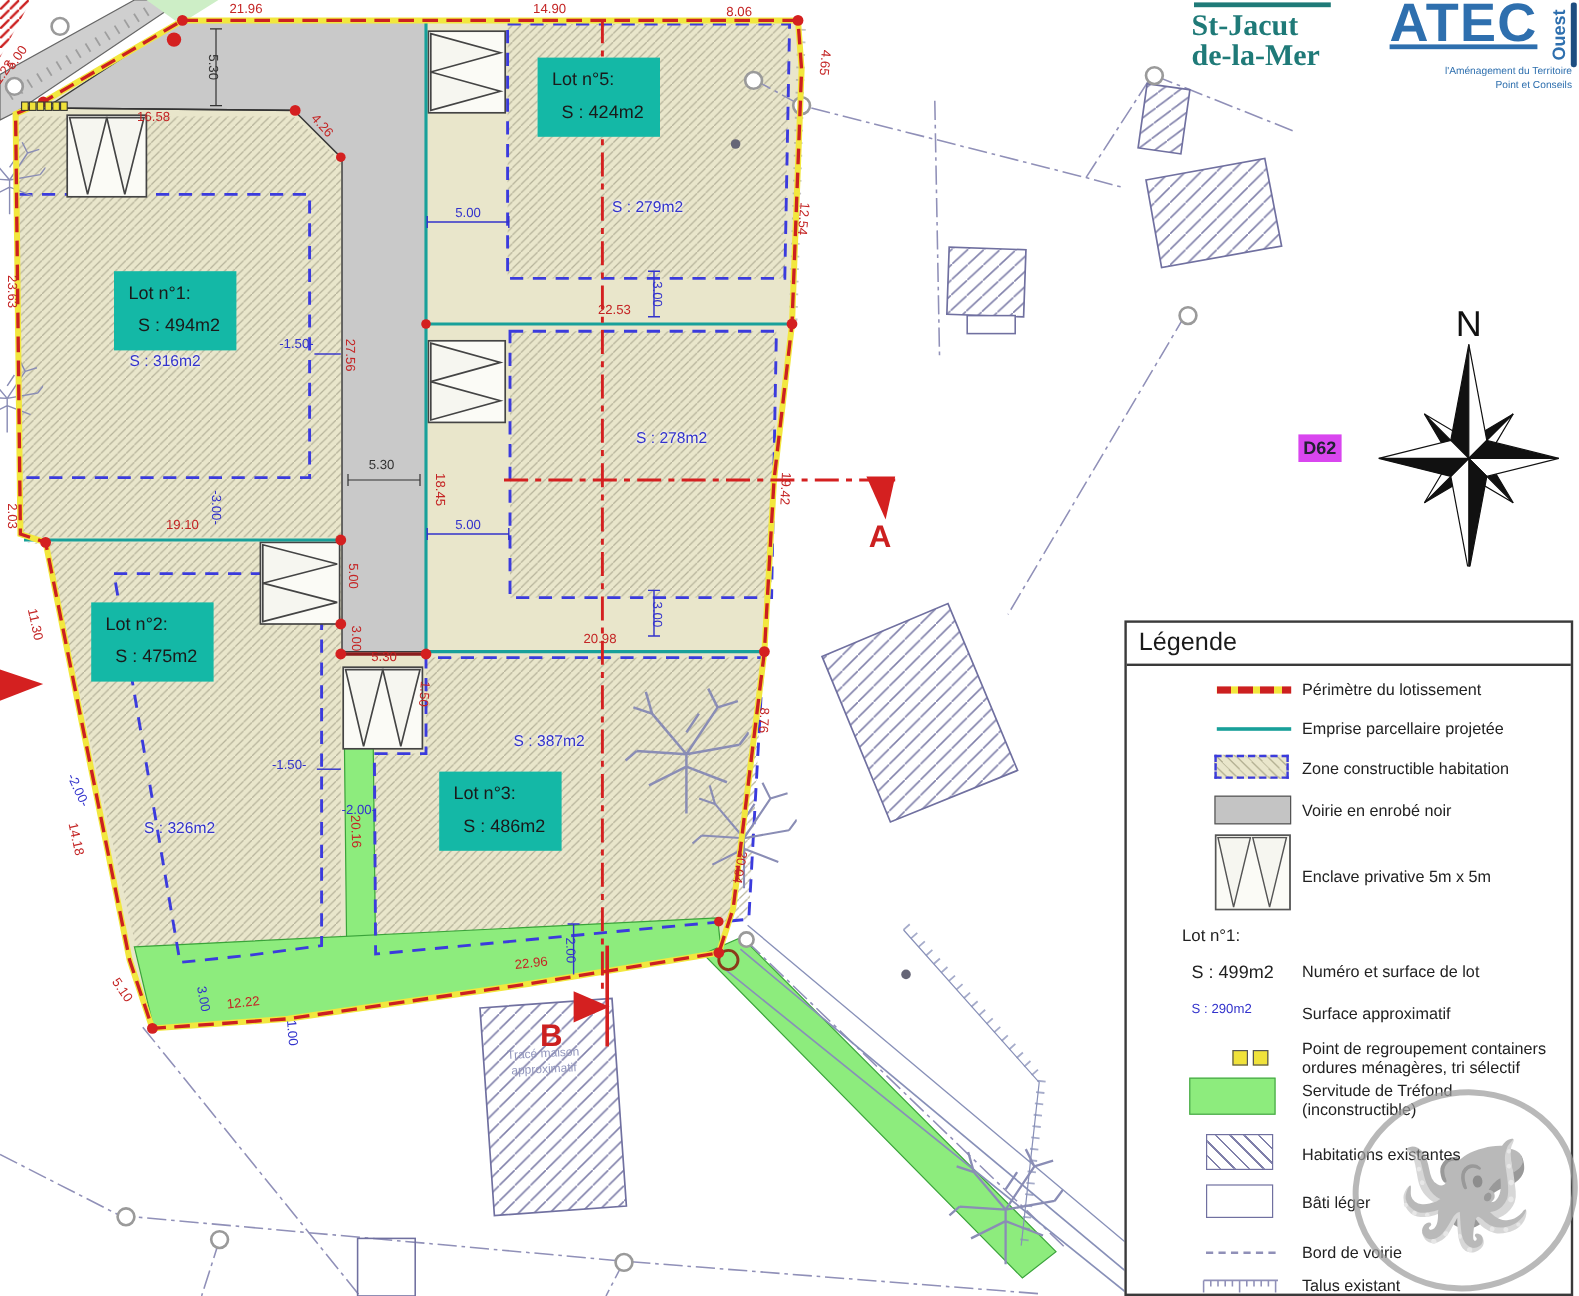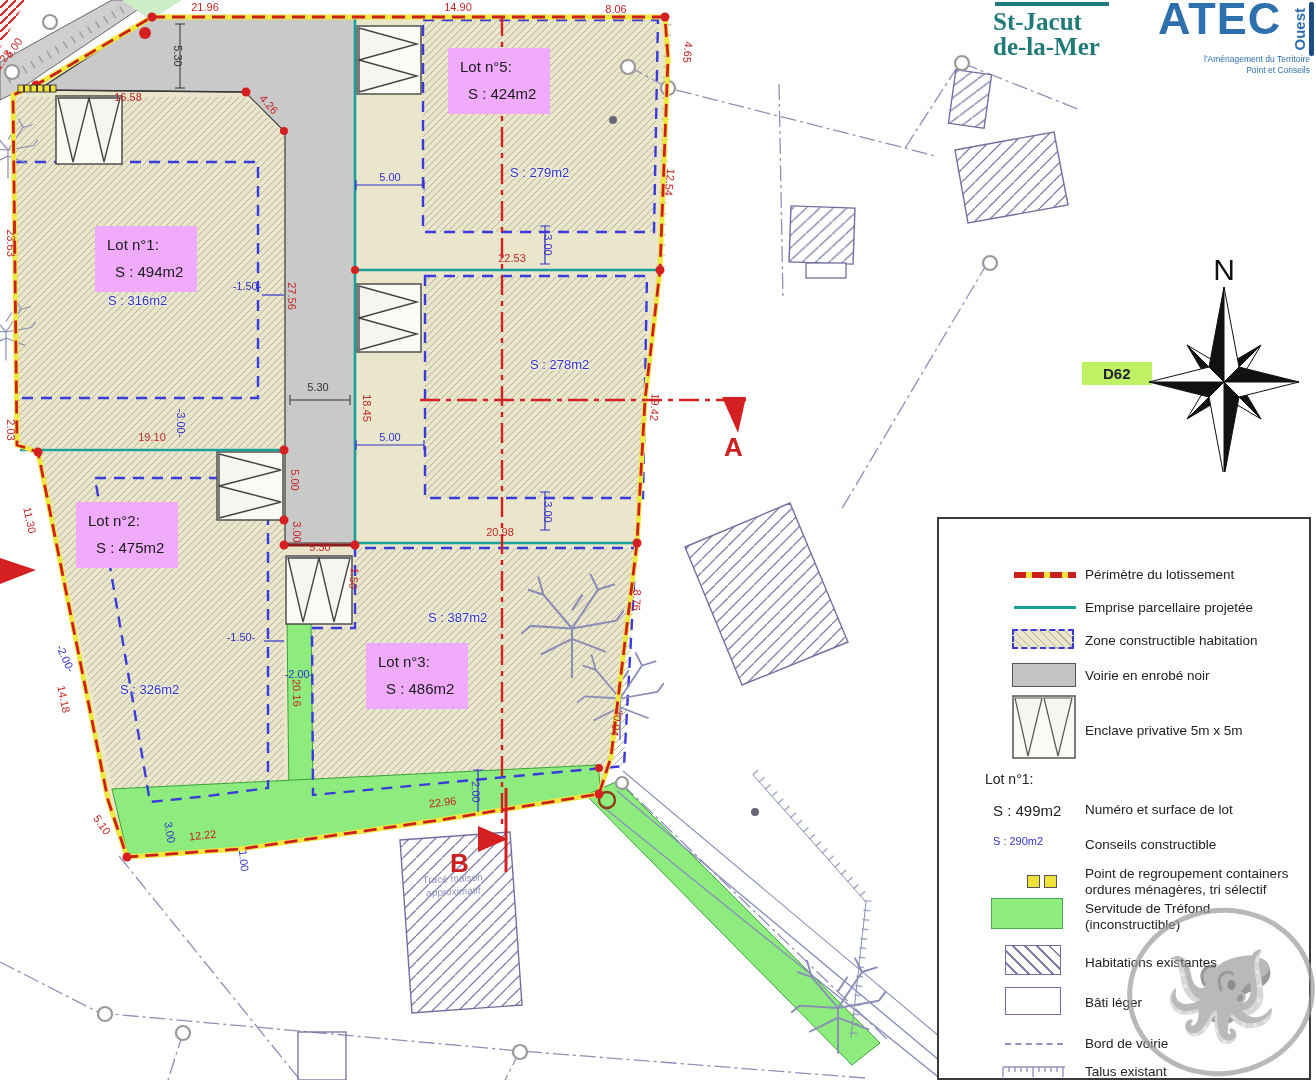--- a/index.html
+++ b/index.html
@@ -2,40 +2,40 @@
 <html><head>
 <meta charset="utf-8">
 <style>
   html,body{margin:0;padding:0;background:#fff;}
   #app{position:relative;width:1316px;height:1080px;background:#fff;overflow:hidden;
        font-family:"Liberation Sans",sans-serif;}
   svg text{font-family:"Liberation Sans",sans-serif;}
   .dim{font-size:11px;}
   .sec{font-size:26px;font-weight:bold;fill:#cc2020;}
   
-  .lot-box{position:absolute;background:#f0abfc;padding:5px 14px 7px 12px;font-size:15px;
+  .lot-box{position:absolute;background:#14b8a6;padding:5px 14px 7px 12px;font-size:15px;
            color:#1a1a1a;line-height:1.8;white-space:nowrap;}
   .lot-box .l2{padding-left:8px;}
   .surf{position:absolute;font-size:13px;color:#3333cc;white-space:nowrap;
         text-shadow:0 0 3px #fff,0 0 3px #fff;}
   
   .commune{position:absolute;left:993px;top:2px;width:118px;
            font-family:"Liberation Serif",serif;font-weight:bold;font-size:25px;
            line-height:1.0;color:#1f7a78;}
   .commune .bar{display:block;height:4px;background:#1f7a78;margin:0 2px 3px 2px;}
   .atec{position:absolute;left:1158px;top:0;width:152px;}
-  .atec .name{font-size:45px;font-weight:bold;color:#2e6fae;line-height:.85;letter-spacing:1px;}
+  .atec .name{font-size:45px;font-weight:bold;color:#2e6fae;line-height:.85;letter-spacing:1px;text-decoration:underline;}
   .atec .subs{font-size:8.5px;color:#2e6fae;text-align:right;line-height:1.25;margin-top:16px;}
   .atec-side{position:absolute;right:-4px;top:0;height:58px;display:flex;align-items:center;}
   .atec-side .ouest{writing-mode:vertical-rl;transform:rotate(180deg);font-size:15px;
            font-weight:bold;color:#2e6fae;}
   .atec-side .bar{width:5px;height:54px;background:#1d4d80;margin-left:1px;border-radius:2px;}
   
-  .d62{position:absolute;left:1082px;top:362px;background:#bef264;color:#223;
-       font-size:15px;font-weight:bold;padding:3px 21px;}
+  .d62{position:absolute;left:1082px;top:362px;background:#d946ef;color:#223;
+       font-size:15px;font-weight:bold;padding:3px 4px;}
   
   .legend{position:absolute;left:937px;top:517px;width:374px;height:563px;background:#fff;
           border:2px solid #3a3a3a;box-sizing:border-box;}
   .legend .hd{height:34px;border-bottom:2px solid #3a3a3a;display:flex;align-items:center;
           padding-left:10px;font-size:21px;color:#1a1a1a;}
   .lsw{position:absolute;}
   .llab{position:absolute;left:146px;font-size:13.5px;color:#222;line-height:1.15;}
   .lot-ex{font-size:14px;color:#222;}
   
   .stamp{position:absolute;left:1127px;top:908px;width:178px;height:158px;z-index:50;
@@ -369,20 +369,21 @@
     <polygon points="75,0 15,-15 0,0" fill="#111"></polygon>
         <polygon points="75,0 15,15 0,0" fill="#fff"></polygon>
     <polygon points="0,95 15,15 0,0" fill="#111"></polygon>
         <polygon points="0,95 -15,15 0,0" fill="#fff"></polygon>
     <polygon points="-75,0 -15,15 0,0" fill="#111"></polygon>
         <polygon points="-75,0 -15,-15 0,0" fill="#fff"></polygon>
   </g>
 </svg>
 
 <div class="legend">
+  <div class="hd">Légende</div>
 
   <div class="lsw" style="left:75px;top:53px;width:62px;height:6px;
        background:repeating-linear-gradient(90deg,#cc2020 0 12px,#f2e73e 12px 18px)"></div>
   <div class="llab" style="top:48px">Périmètre du lotissement</div>
 
   <div class="lsw" style="left:75px;top:87px;width:62px;height:3px;background:#18a09a"></div>
   <div class="llab" style="top:81px">Emprise parcellaire projetée</div>
 
   <div class="lsw" style="left:73px;top:110px;width:62px;height:20px;box-sizing:border-box;
        background:#e9e6cb repeating-linear-gradient(45deg,transparent 0 5px,#b3b093 5px 6px);
@@ -396,21 +397,21 @@
     <rect x="1" y="1" width="62" height="62" fill="#fbfbf6" stroke="#555" stroke-width="1.5"></rect>
     <polygon points="3,3 30,3 16,61" fill="#f6f6f0" stroke="#555" stroke-width="1.2"></polygon>
     <polygon points="32,3 60,3 46,61" fill="#f6f6f0" stroke="#555" stroke-width="1.2"></polygon>
   </svg>
   <div class="llab" style="top:204px">Enclave privative 5m x 5m</div>
 
   <div class="lot-ex" style="position:absolute;left:46px;top:252px">Lot n°1:</div>
   <div class="lot-ex" style="position:absolute;left:54px;top:283px;font-size:15px">S : 499m2</div>
   <div class="llab" style="top:283px">Numéro et surface de lot</div>
   <div class="lot-ex" style="position:absolute;left:54px;top:316px;font-size:11px;color:#3333cc">S : 290m2</div>
-  <div class="llab" style="top:318px">Conseils constructible</div>
+  <div class="llab" style="top:318px">Surface approximatif</div>
 
   <div class="lsw" style="left:88px;top:356px;display:flex;gap:4px">
     <span style="width:11px;height:11px;background:#f0e23a;border:1.5px solid #555;display:block"></span>
     <span style="width:11px;height:11px;background:#f0e23a;border:1.5px solid #555;display:block"></span>
   </div>
   <div class="llab" style="top:347px">
     <div>Point de regroupement containers</div>
     <div>ordures ménagères, tri sélectif</div>
   </div>
 

